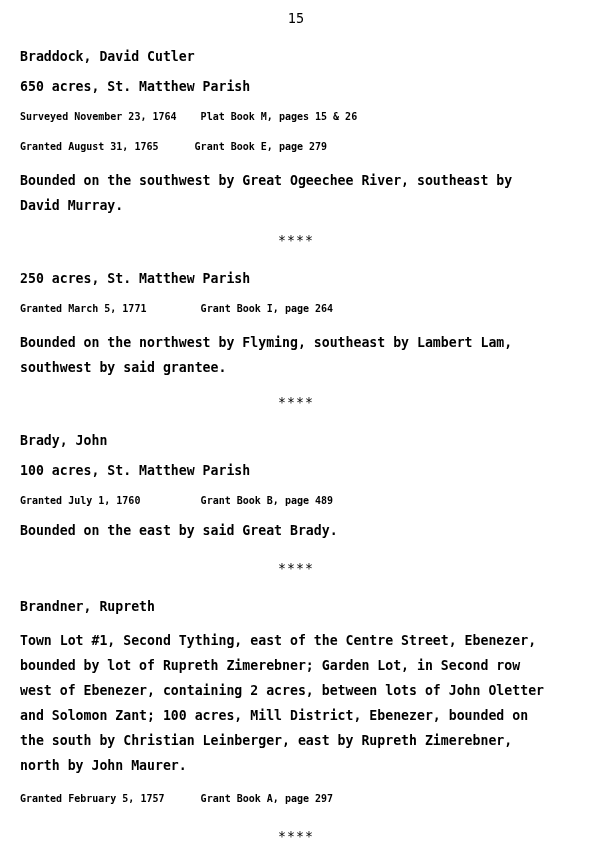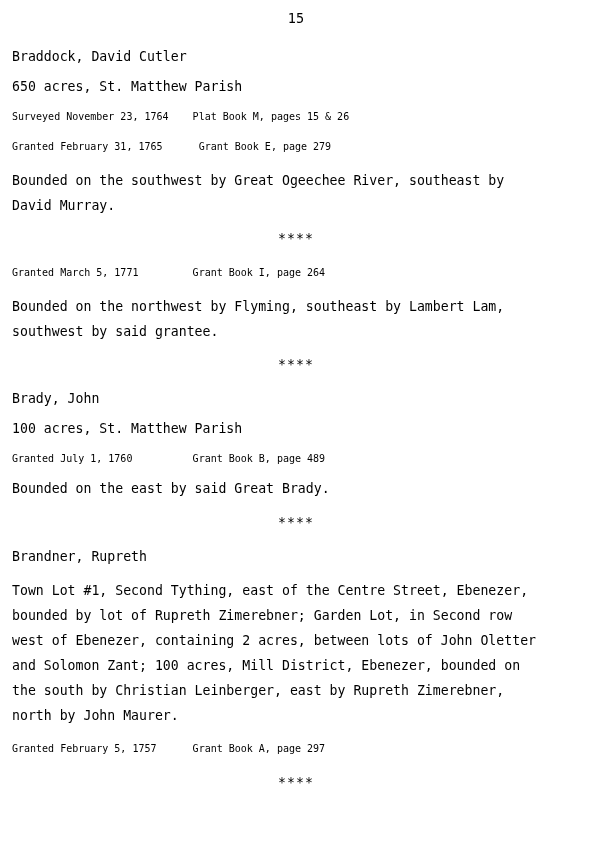--- a/index.html
+++ b/index.html
@@ -21,21 +21,22 @@
     padding: 10px 24px 0 8px;
   }
   .page-number {
     text-align: center;
     font-size: 13.5px;
     letter-spacing: 0px;
     margin: 0 0 16px 0;
     padding-left: 4px;
   }
   .entry {
-    margin: 0;
+    margin: 8px;
+    font-weight: bold;
   }
   .line {
     font-size: 13.2px;
     line-height: 30px;
     white-space: pre-wrap;
     margin: 0;
     padding-left: 4px;
   }
   .line.block {
     line-height: 25px;
@@ -61,27 +62,28 @@
 <body>
 
 <div class="page">
 
   <div class="page-number">15</div>
 
   <div class="entry">
     <div class="line">Braddock, David Cutler</div>
     <div class="line">650 acres, St. Matthew Parish</div>
     <div class="record">Surveyed November 23, 1764    Plat Book M, pages 15 &amp; 26</div>
-    <div class="record">Granted February 31, 1765      Grant Book E, page 279</div>
+    <div class="record">Granted August 31, 1765      Grant Book E, page 279</div>
     <div class="line block">Bounded on the southwest by Great Ogeechee River, southeast by
 David Murray.</div>
   </div>
   <div class="sep">****</div>
 
   <div class="entry">
+    <div class="line">250 acres, St. Matthew Parish</div>
     <div class="record">Granted March 5, 1771         Grant Book I, page 264</div>
     <div class="line block">Bounded on the northwest by Flyming, southeast by Lambert Lam,
 southwest by said grantee.</div>
   </div>
   <div class="sep">****</div>
 
   <div class="entry">
     <div class="line">Brady, John</div>
     <div class="line">100 acres, St. Matthew Parish</div>
     <div class="record">Granted July 1, 1760          Grant Book B, page 489</div>

